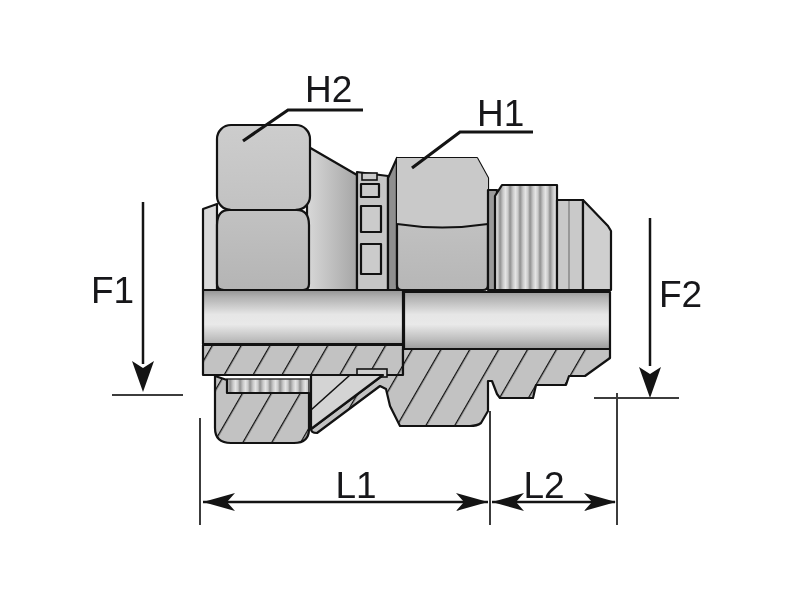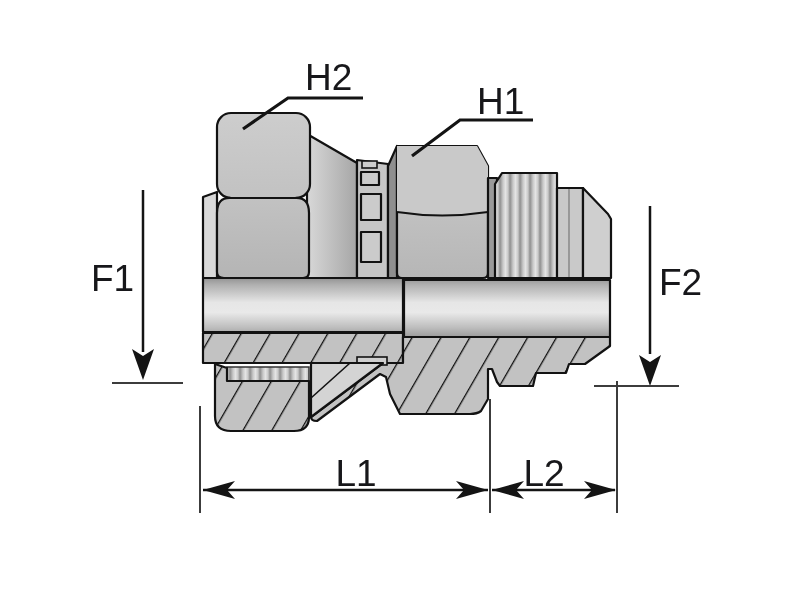--- a/index.html
+++ b/index.html
@@ -1,17 +1,17 @@
 <!DOCTYPE html>
 <html><head>
 <meta charset="utf-8">
 <style>
   html,body{margin:0;padding:0;background:#fff;}
   .stage{position:relative;width:800px;height:536px;background:#ffffff;overflow:hidden;
-         font-family:"Liberation Sans", sans-serif;}
+         font-family:"Liberation Sans", sans-serif;margin-top:12px;}
   svg{position:absolute;left:0;top:0;}
   .dim-label{font:400 37px "Liberation Sans", sans-serif;fill:#17171a;}
   .outline{stroke:#121212;stroke-width:2.2;stroke-linejoin:round;}
   .thin{stroke:#121212;stroke-width:1.6;}
 </style>
 </head>
 <body>
 
 <div class="stage">
 <svg width="800" height="600" viewBox="0 0 800 600">

